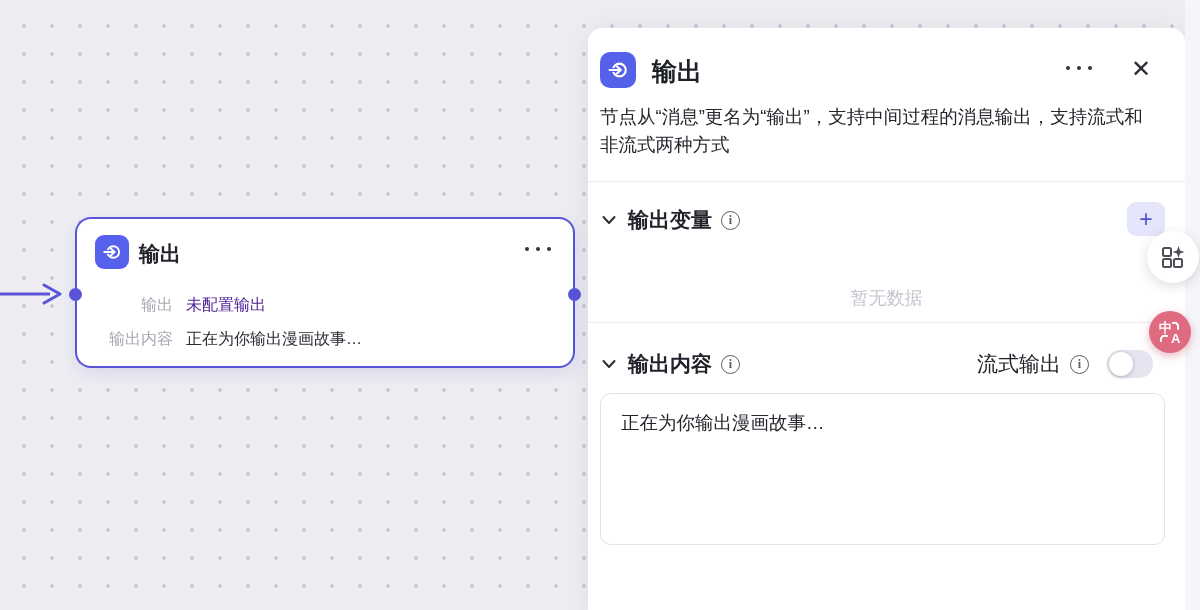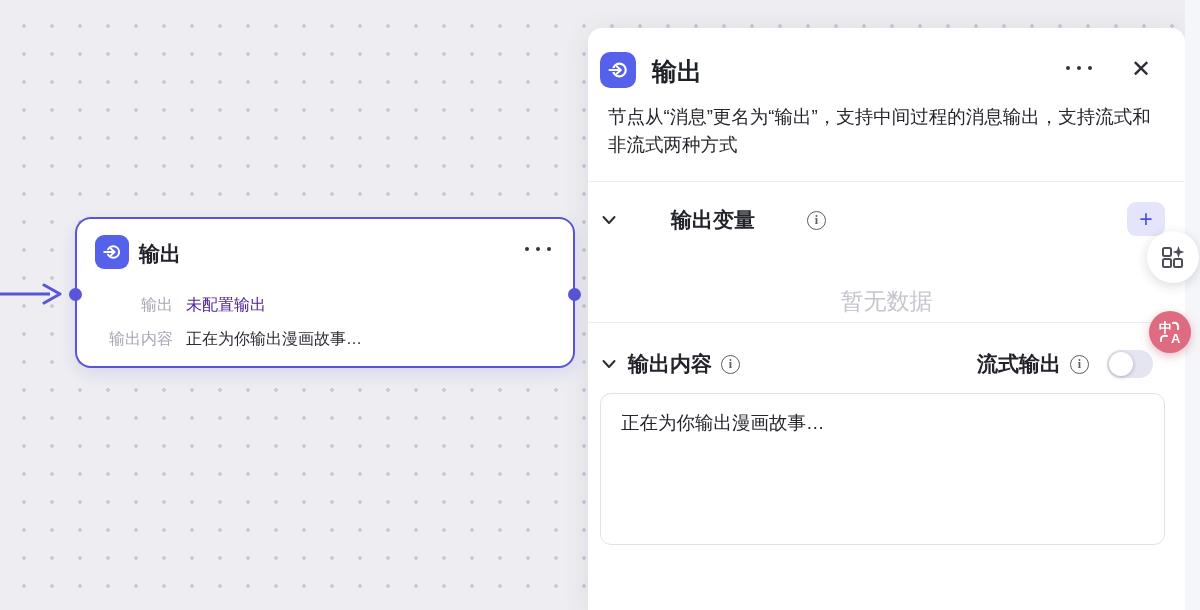--- a/index.html
+++ b/index.html
@@ -45,44 +45,44 @@
     box-shadow:0 4px 28px rgba(40,40,70,0.10); z-index:10;
   }
   .panel-icon {
     position:absolute; left:12px; top:24px; width:36px; height:36px;
     border-radius:10px; background:#5661eb; display:flex; align-items:center; justify-content:center;
   }
   .panel-title { position:absolute; left:64px; top:27px; font-size:25px; font-weight:bold; color:#1f2128; }
   .panel-more  { position:absolute; left:478px; top:38px; }
   .panel-close { position:absolute; left:538px; top:26px; width:30px; height:30px;
     font-size:24px; color:#2c2e35; display:flex; align-items:center; justify-content:center; cursor:pointer; }
-  .panel-desc  { position:absolute; left:20px; top:75px; width:548px;
+  .panel-desc  { position:absolute; left:12px; top:75px; width:548px;
     font-size:18.5px; line-height:28px; color:#25262c; }
   .divider { position:absolute; left:0; width:100%; height:1px; background:#ececf1; }
   .d1 { top:153px; } .d2 { top:294px; }
 
   .sec-row { position:absolute; left:12px; display:flex; align-items:center; cursor:pointer; }
-  .sec1 { top:178px;gap:43px; } .sec2 { top:322px; }
+  .sec1 { top:178px; } .sec2 { top:322px; }
   .sec-title { font-size:21px; font-weight:bold; color:#23242b; margin-left:10px; }
   .chev { display:flex; align-items:center; }
   .info {
     width:19px; height:19px; border-radius:50%; border:1.6px solid #5c5e66;
     color:#5c5e66; font-size:12px; font-weight:bold; font-family:"Liberation Serif",serif;
     display:flex; align-items:center; justify-content:center; margin-left:9px; flex:none;
   }
   .add-btn {
     position:absolute; left:539px; top:174px; width:38px; height:34px;
     background:#e4e5fa; border:none; border-radius:9px; color:#4b50d6;
     font-size:23px; line-height:30px; cursor:pointer;
   }
   .empty { position:absolute; left:0; top:258px; width:100%; text-align:center;
-    font-size:23px; color:#c4c5ce; }
+    font-size:18px; color:#c4c5ce; }
 
   .stream-group { position:absolute; left:389px; top:322px; display:flex; align-items:center; }
-  .stream-label { font-size:21px; font-weight:bold; color:#23242b; }
+  .stream-label { font-size:21px; font-weight:normal; color:#23242b; }
   .toggle {
     width:46px; height:28px; border-radius:14px; background:#e5e5f1;
     margin-left:18px; position:relative; cursor:pointer; flex:none;
   }
   .toggle .knob {
     position:absolute; left:2px; top:2px; width:24px; height:24px; border-radius:50%;
     background:#ffffff; box-shadow:0 1px 4px rgba(0,0,0,0.25);
   }
   .content-textarea {
     position:absolute; left:12px; top:365px; width:565px; height:152px;

